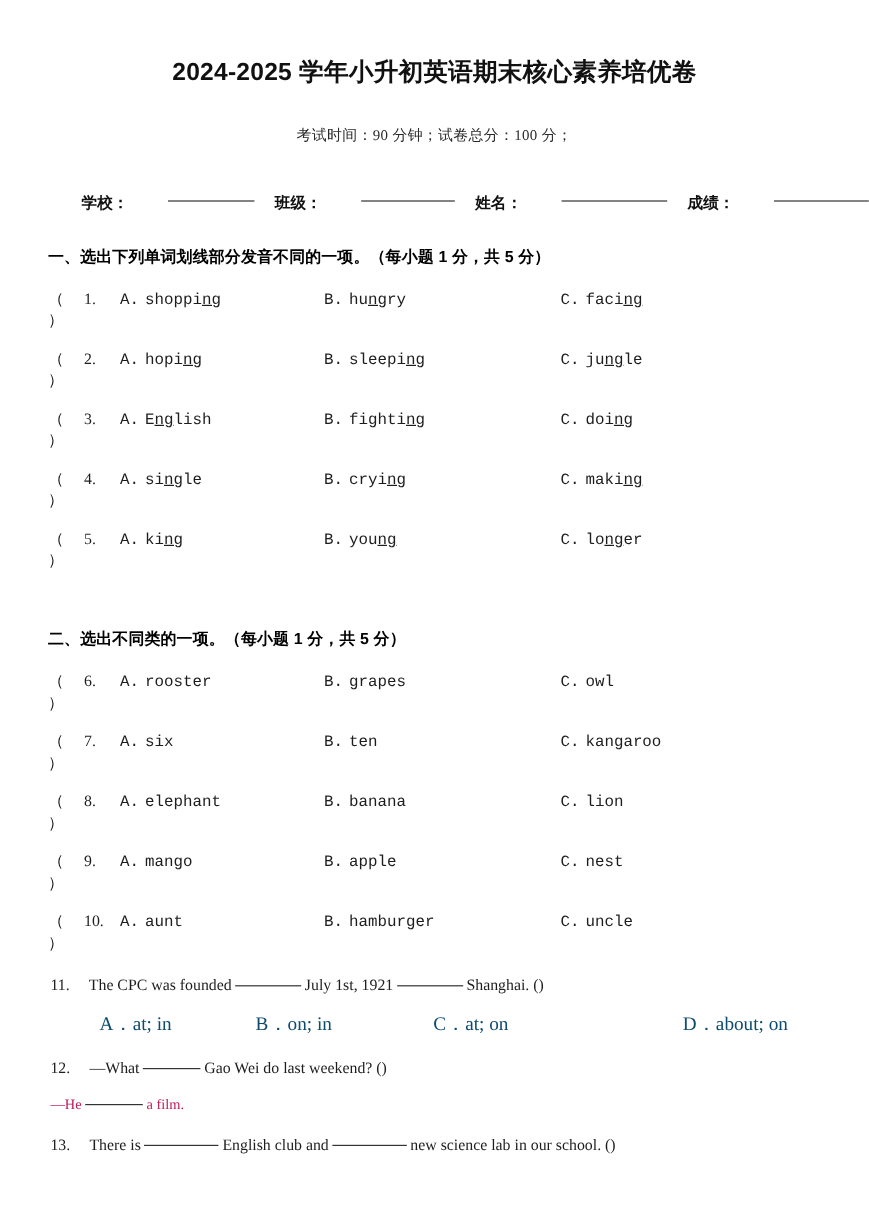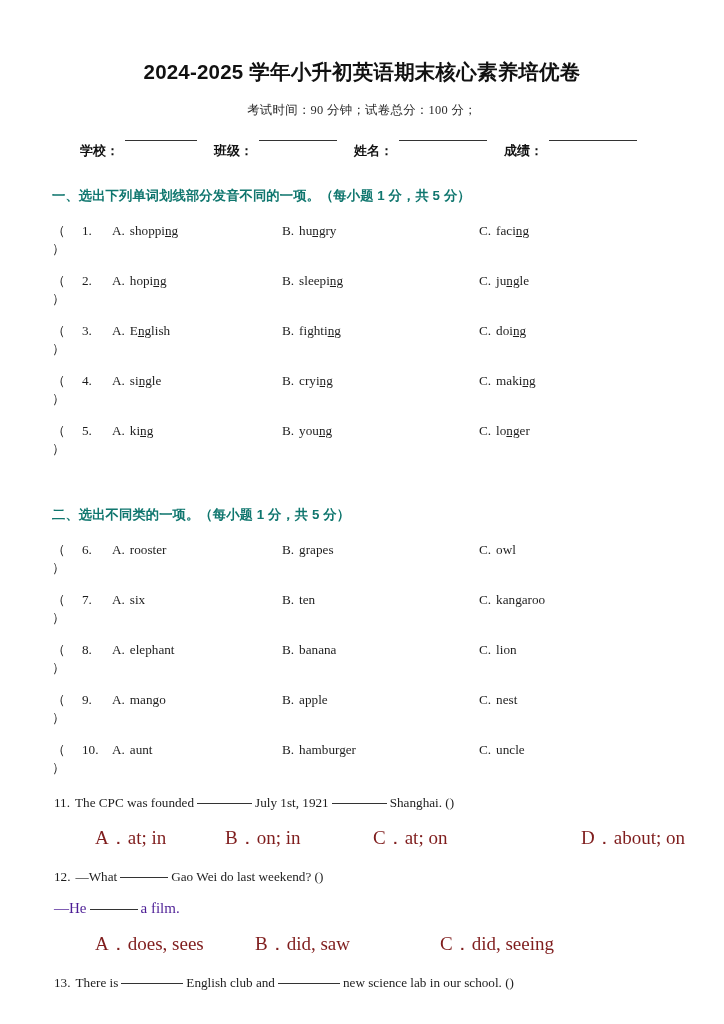--- a/index.html
+++ b/index.html
@@ -11,21 +11,21 @@
     width: 724px;
     height: 1024px;
     font-family: "Liberation Serif", "DejaVu Serif", serif;
     color: #1d1d1d;
     position: relative;
     overflow: hidden;
   }
   .page {
     width: 724px;
     height: 744px;
-    padding: 12px;
+    padding: 0;
     box-sizing: border-box;
     position: relative;
   }
   .inner {
     padding: 0 40px 0 40px;
   }
 
   
   .doc-title {
     text-align: center;
@@ -33,60 +33,61 @@
     font-weight: bold;
     font-size: 20.5px;
     letter-spacing: 0.2px;
     margin: 0;
     padding-top: 46px;
     color: #111;
   }
   .doc-subtitle {
     text-align: center;
     font-size: 12.4px;
-    margin: 0;
+    margin: 15px;
     padding-top: 16px;
     color: #2a2a2a;
     letter-spacing: 0.3px;
   }
 
   .info-row {
     display: flex;
     align-items: flex-end;
     padding-top: 23px;
     padding-left: 28px;
     font-size: 13px;
     font-weight: bold;
     font-family: "Liberation Sans", "DejaVu Sans", sans-serif;
     color: #111;
   }
   .info-field {
     display: flex;
-    align-items: flex-start;
+    align-items: center;
     margin-right: 17px;
     white-space: nowrap;
+    gap: 27px;
   }
   .info-label { margin-right: 6px; }
   .blank-line {
     display: inline-block;
     border-bottom: 1.2px solid #333;
     height: 0;
     position: relative;
     top: -2px;
   }
   .bl-72 { width: 72px; }
   .bl-78 { width: 78px; }
   .bl-88 { width: 88px; }
 
   
   .section-head {
     font-family: "Liberation Sans", "DejaVu Sans", sans-serif;
     font-weight: bold;
     font-size: 13.3px;
-    color: #0f766e;
+    color: #000000;
     margin: 0;
     letter-spacing: 0.1px;
   }
   .sec1 { padding-top: 27px; }
   .sec2 { padding-top: 48px; }
   .sec3 { padding-top: 50px; }
 
   
   .q-row {
     display: flex;
@@ -100,71 +101,72 @@
     width: 30px;
     flex: 0 0 30px;
     letter-spacing: 2px;
   }
   .q-num {
     flex: 0 0 30px;
     white-space: nowrap;
   }
   .opt {
     white-space: nowrap;
+    font-family: Liberation Mono, monospace;
   }
   .opt-a { flex: 0 0 170px; }
   .opt-b { flex: 0 0 185px; }
   .opt-c { flex: 0 0 auto; margin-left: 12px; }
   .opt-lbl { margin-right: 5px; }
   u { text-decoration: underline; text-underline-offset: 1px; }
 
   
   .mc-q {
     font-size: 13.2px;
     padding-top: 18px;
     padding-left: 2px;
     white-space: nowrap;
     color: #1d1d1d;
   }
-  .mc-q .num { margin-right: 5px; }
+  .mc-q .num { margin-right: 16px; }
   .fill {
     display: inline-block;
     border-bottom: 1.1px solid #333;
     height: 0;
     position: relative;
     top: -3px;
     margin: 0 3px;
   }
   .f-55 { width: 55px; }
   .f-48 { width: 48px; }
   .f-62 { width: 62px; }
   .paren-in { letter-spacing: 3px; }
 
   .mc-opts {
     display: flex;
-    font-size: 19px;
+    font-size: 16px;
     padding-top: 14px;
     padding-left: 43px;
-    color: #7f1d1d;
+    color: #0c4a6e;
   }
   .mc-opts span { white-space: nowrap; }
   .w4-a { flex: 0 0 130px; }
   .w4-b { flex: 0 0 148px; }
   .w4-c { flex: 0 0 168px; }
   .w4-d { flex: 0 0 auto; margin-left: 40px; }
   .w3-a { flex: 0 0 160px; }
   .w3-b { flex: 0 0 185px; }
   .w3-c { flex: 0 0 auto; }
 
   .mc-sub {
-    font-size: 15px;
+    font-size: 12px;
     padding-top: 15px;
     padding-left: 2px;
     white-space: nowrap;
-    color: #4c1d95;
+    color: #be185d;
   }
 </style>
 </head>
 <body>
 
 <div class="page">
   <div class="inner">
 
     <h1 class="doc-title">2024-2025 学年小升初英语期末核心素养培优卷</h1>
     <p class="doc-subtitle">考试时间：90 分钟；试卷总分：100 分；</p>
@@ -282,24 +284,19 @@
       <span class="w4-c">C．at; on</span>
       <span class="w4-d">D．about; on</span>
     </div>
 
     <div class="mc-q">
       <span class="num">12.</span><span>—What</span><span class="fill f-48"></span><span>Gao Wei do last weekend? (</span><span class="paren-in">)</span>
     </div>
     <div class="mc-sub">
       <span>—He</span><span class="fill f-48"></span><span>a film.</span>
     </div>
-    <div class="mc-opts">
-      <span class="w3-a">A．does, sees</span>
-      <span class="w3-b">B．did, saw</span>
-      <span class="w3-c">C．did, seeing</span>
-    </div>
 
     <div class="mc-q">
       <span class="num">13.</span><span>There is</span><span class="fill f-62"></span><span>English club and</span><span class="fill f-62"></span><span>new science lab in our school. (</span><span class="paren-in">)</span>
     </div>
 
   </div>
 </div>
 
 </body></html>

